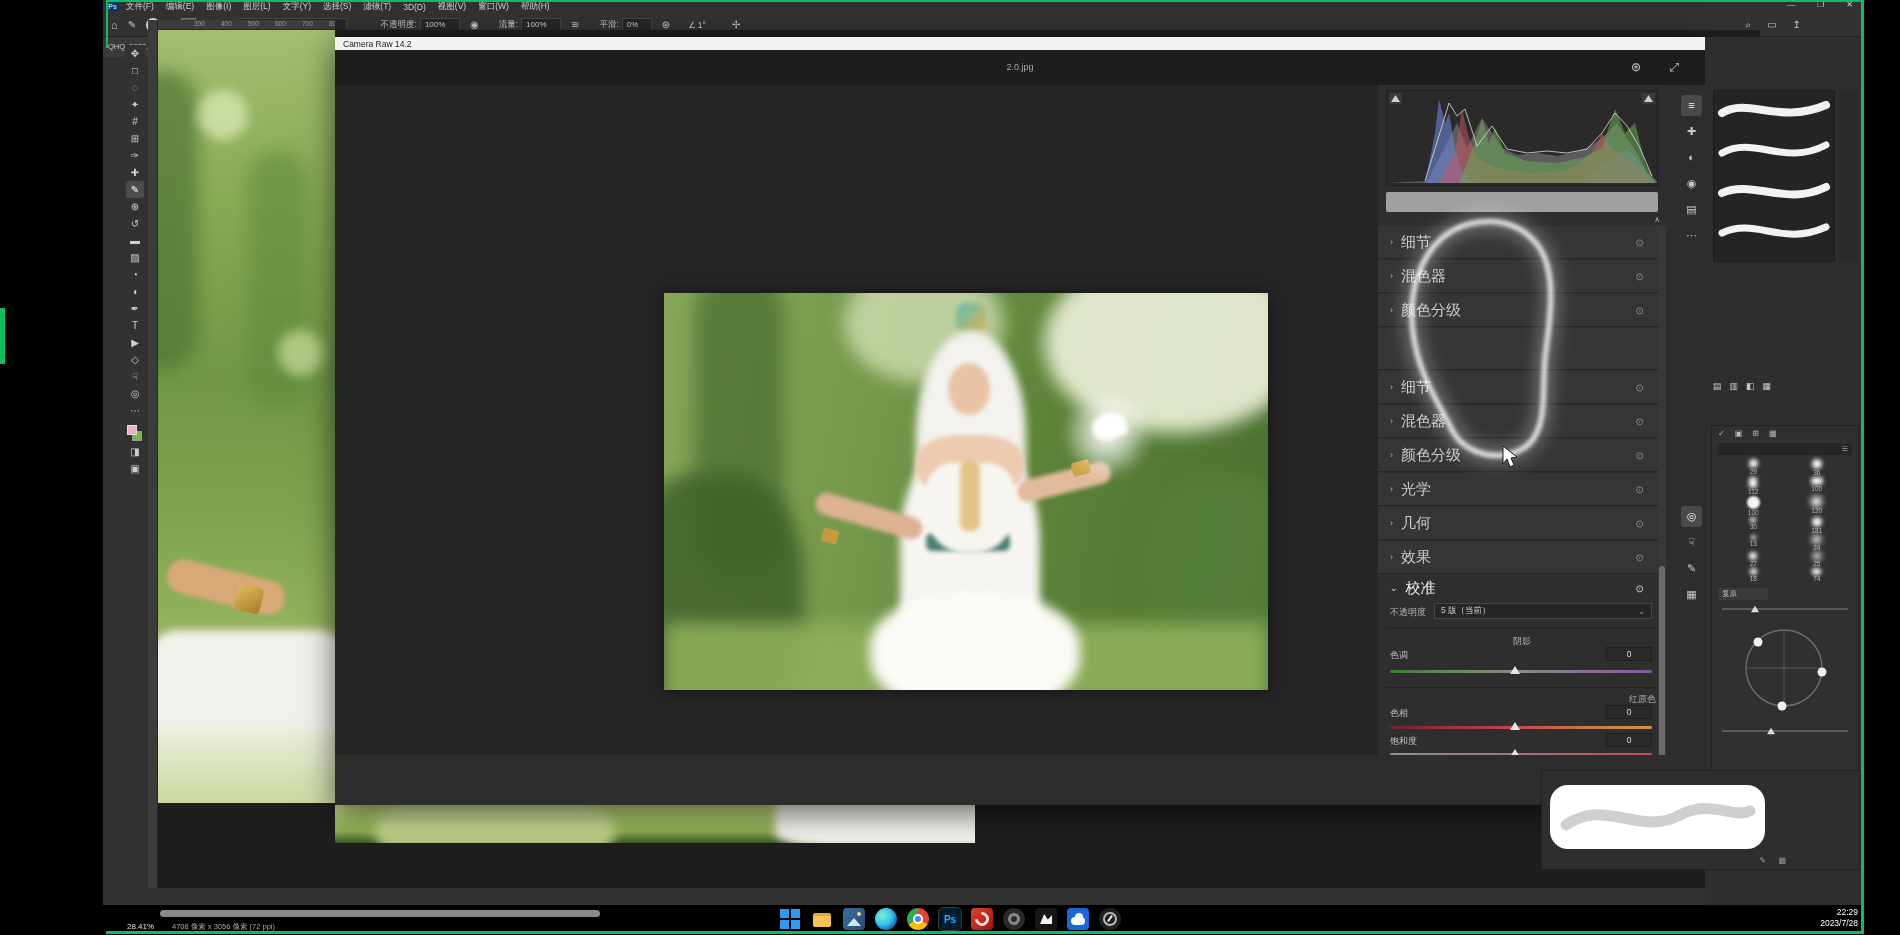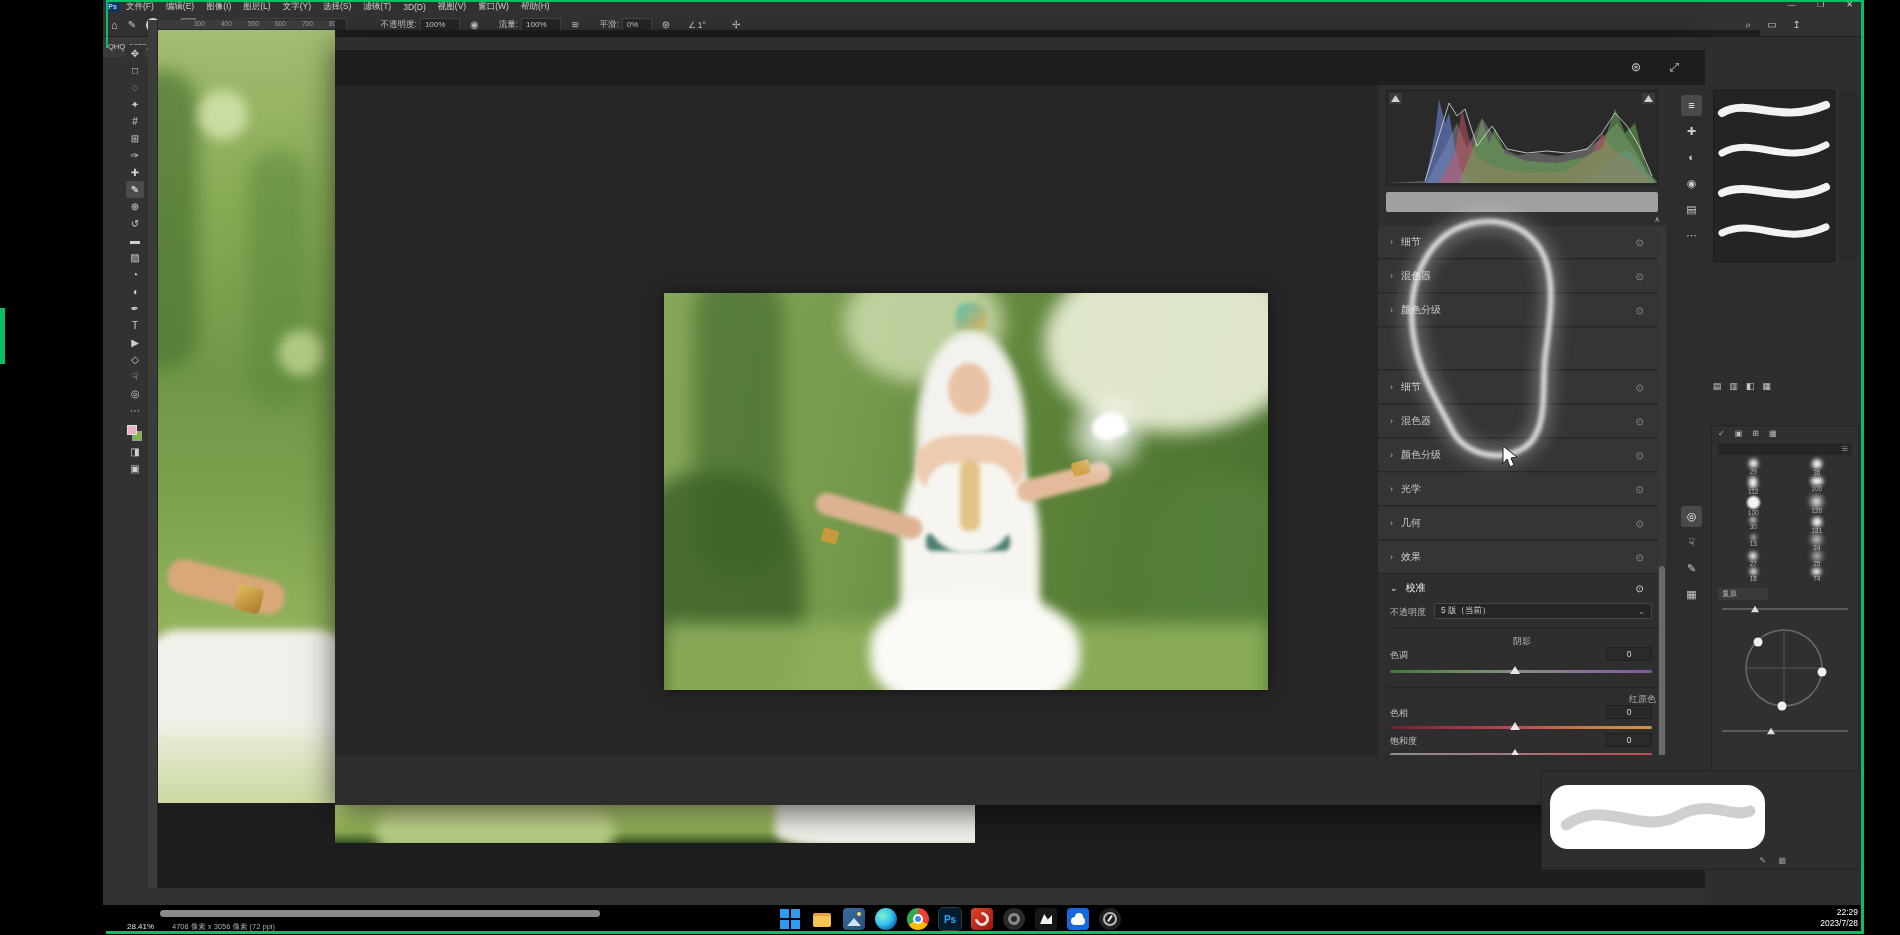--- a/index.html
+++ b/index.html
@@ -35,21 +35,21 @@
   #acr { left:232px; top:37px; width:1370px; height:768px; background:#2d2d2d; box-shadow:0 8px 30px rgba(0,0,0,.6); }
   .acr-title { left:0; top:0; width:100%; height:13px; background:#f1f1f1; color:#222; font-size:8.5px;
     display:flex; align-items:center; padding-left:8px; }
   .acr-head { left:0; top:13px; width:100%; height:35px; background:#1d1d1d; }
   .acr-preview { left:0; top:48px; width:1043px; height:707px; background:#262626; }
   .acr-panel { left:1043px; top:48px; width:288px; height:707px; background:#2e2e2e; }
   .acr-toolcol { left:1343px; top:48px; width:27px; height:707px; background:#2d2d2d; }
   .acr-row { position:absolute; left:0; width:288px; height:33px; background:#353535; border-bottom:1px solid #262626;
     display:flex; align-items:center; }
   .acr-row .chev { color:#bbb; font-size:9px; margin:0 8px 0 12px; }
-  .acr-row .lbl { color:#ccc; font-size:10px; }
+  .acr-row .lbl { color:#ccc; font-size:15px; }
   .eye { position:absolute; right:22px; color:#8f8f8f; font-size:10px; }
   .slider-track { position:absolute; height:3px; border-radius:2px; }
   .thumb { position:absolute; width:0; height:0; border-left:5px solid transparent; border-right:5px solid transparent;
     border-bottom:8px solid #e6e6e6; }
   .vbox0 { position:absolute; width:46px; height:14px; background:#2a2a2a; border:1px solid #1f1f1f;
     color:#ddd; font-size:8.5px; display:flex; align-items:center; justify-content:center; }
   .acrtool { width:21px; height:21px; margin:5px auto; font-size:11px; line-height:21px; text-align:center; color:#c8c8c8; }
   .acrtool.active { background:#4a4a4a; border-radius:3px; color:#fff; }
   .okbtn { position:absolute; border:1.5px solid #c8c8c8; border-radius:11px; color:#e8e8e8; font-size:9.5px;
     width:62px; height:21px; display:flex; align-items:center; justify-content:center; background:transparent; }
@@ -181,21 +181,25 @@
     <div class="abs blur6" style="left:-10px;top:700px;width:200px;height:90px;background:linear-gradient(180deg,#e9edda,#c3d493);"></div>
   </div>
 
   <div class="abs" style="left:232px; top:766px; width:640px; height:77px; overflow:hidden;
        background:linear-gradient(180deg,#a7c763 0%,#b9d377 55%,#8fb054 85%,#3a5526 100%);">
     <div class="abs blur4" style="left:440px;top:2px;width:300px;height:80px;background:#f4f2ec;border-radius:40% 40% 20% 20%;"></div>
     <div class="abs blur6" style="left:40px;top:40px;width:240px;height:50px;background:#cfe09a;opacity:.8;border-radius:40px;"></div>
   </div>
 
   <div id="acr" class="abs">
+    <div class="acr-title abs">
+      <span>Camera Raw 14.2</span>
+    </div>
     <div class="acr-head abs">
+      <span class="abs" style="left:0;right:0;top:12px;text-align:center;color:#a8a8a8;font-size:9px;">2.0.jpg</span>
       <span class="abs icon" style="right:64px;top:10px;font-size:12px;">⊛</span>
       <span class="abs icon" style="right:26px;top:10px;font-size:12px;">⤢</span>
     </div>
 
     <div class="acr-preview abs">
 
       <div class="abs" style="left:329px; top:208px; width:604px; height:397px; overflow:hidden; box-shadow:0 0 14px rgba(0,0,0,.55);
            background:linear-gradient(100deg,#87a75a 0%,#74984a 35%,#5c8339 60%,#49702e 100%);">
         <div class="abs blur9" style="left:380px;top:-40px;width:260px;height:180px;background:#eef2da;opacity:.9;border-radius:50%;"></div>
         <div class="abs blur9" style="left:180px;top:-30px;width:160px;height:120px;background:#dde8c0;opacity:.7;border-radius:50%;"></div>

